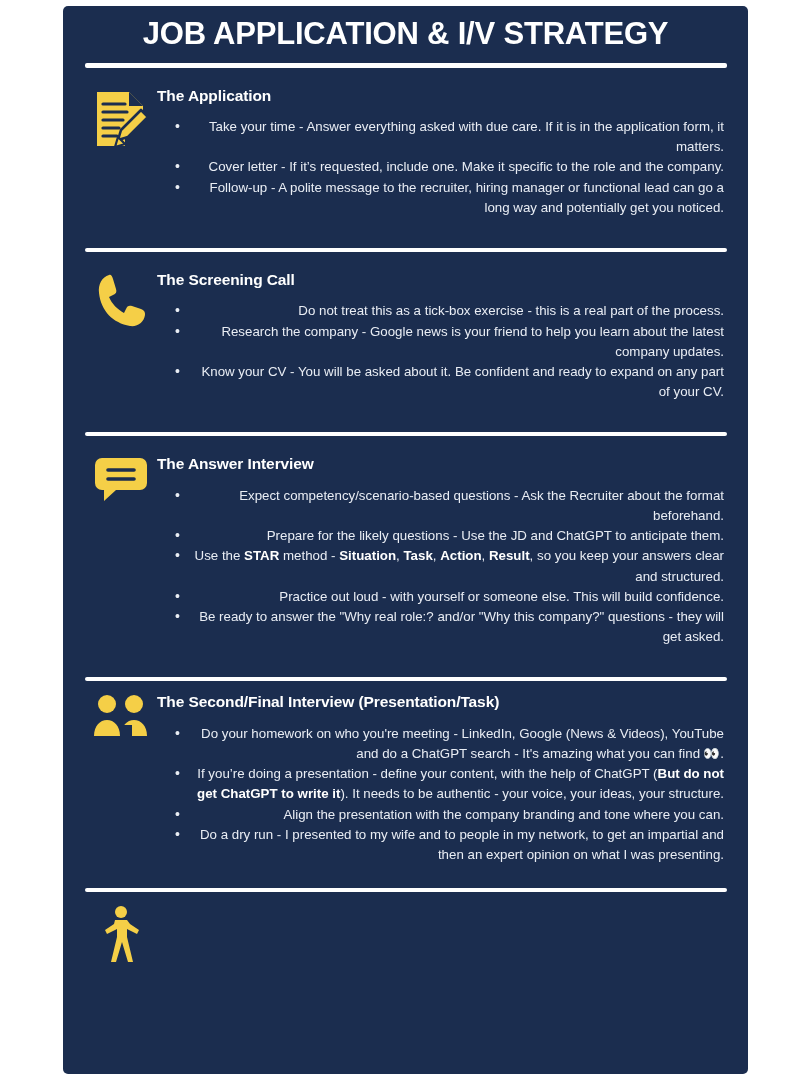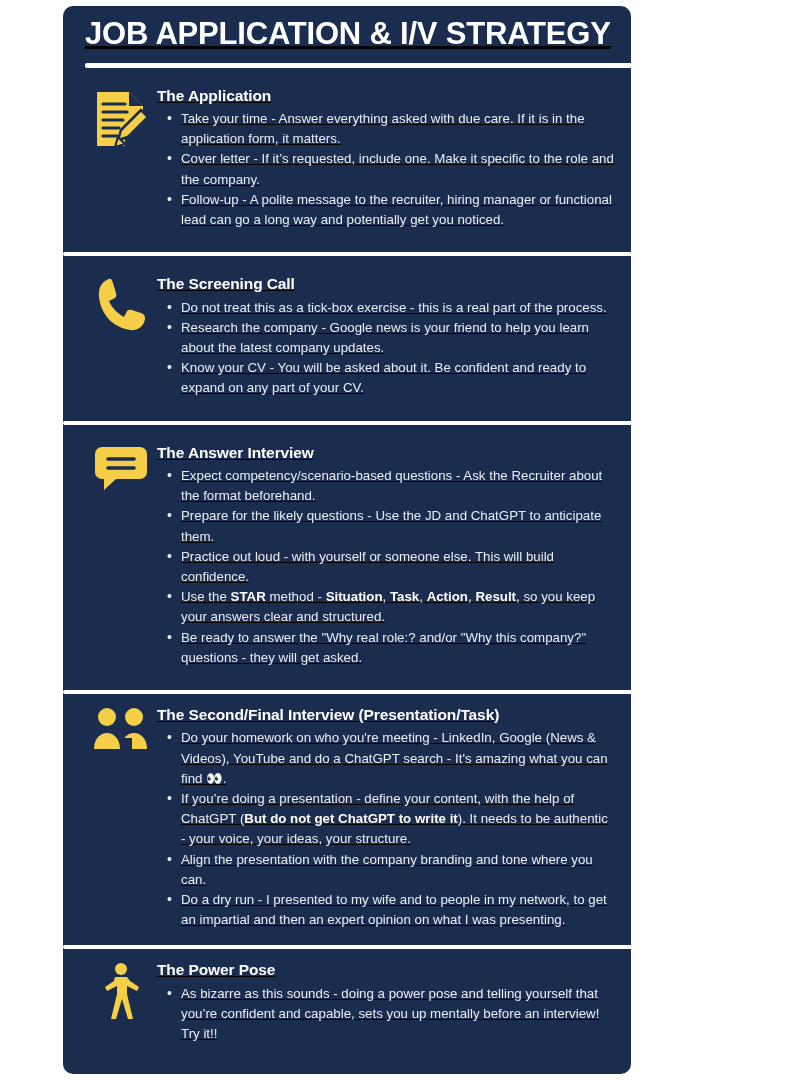--- a/index.html
+++ b/index.html
@@ -9,26 +9,25 @@
     height: 1080px;
     background: #ffffff;
     font-family: "Liberation Sans", sans-serif;
     overflow: hidden;
   }
 
   .poster {
     position: absolute;
     left: 63px;
     top: 6px;
-    width: 568px;
+    width: 685px;
     height: 1068px;
     background: #1b2d4f;
-    border-radius: 10px;
+    border-radius: 5px;
     overflow: hidden;
-    text-decoration: underline;
   }
 
   
   .title-block {
     padding: 10px 22px 0 22px;
   }
   .poster-title {
     color: #ffffff;
     font-size: 31px;
     font-weight: bold;
@@ -71,22 +70,23 @@
     color: #ffffff;
     font-size: 15.5px;
     font-weight: bold;
     line-height: 1.25;
     margin-bottom: 4px;
     letter-spacing: -0.1px;
   }
 
   ul.bullets {
     list-style: none;
-    margin: 4px;
+    margin: 12px;
     padding: 0;
+    text-align: right;
   }
   ul.bullets li {
     position: relative;
     color: #e9edf4;
     font-size: 13.3px;
     line-height: 1.52;
     padding-left: 20px;
     margin-bottom: 0px;
   }
   ul.bullets li::before {
@@ -180,22 +180,22 @@
           <line x1="14" y1="14" x2="40" y2="14"></line>
           <line x1="14" y1="23" x2="40" y2="23"></line>
         </g>
       </svg>
     </div>
     <div class="body-cell">
       <div class="section-heading">The Answer Interview</div>
       <ul class="bullets">
         <li>Expect competency/scenario-based questions - Ask the Recruiter about the format beforehand.</li>
         <li>Prepare for the likely questions - Use the JD and ChatGPT to anticipate them.</li>
+        <li>Use the <b>STAR</b> method - <b>Situation</b>, <b>Task</b>, <b>Action</b>, <b>Result</b>, so you keep your answers clear and structured.</li>
         <li>Practice out loud - with yourself or someone else. This will build confidence.</li>
-        <li>Use the <b>STAR</b> method - <b>Situation</b>, <b>Task</b>, <b>Action</b>, <b>Result</b>, so you keep your answers clear and structured.</li>
         <li>Be ready to answer the "Why real role:? and/or "Why this company?" questions - they will get asked.</li>
       </ul>
     </div>
   </div>
 
   <div class="sp-a"></div>
   <div class="divider"></div>
   <div class="sp-b"></div>
 
   <div class="section">
@@ -223,21 +223,15 @@
   <div class="divider"></div>
   <div class="sp-b"></div>
 
   <div class="section">
     <div class="icon-cell">
       <svg width="40" height="58" viewBox="0 0 40 58">
         <circle cx="20" cy="7" r="6" fill="#f5cf47"></circle>
         <path d="M14 15 h12 l3 4 l9 6 l-2 4 l-10 -5 v8 l6 25 h-5 l-6 -20 l-6 20 h-5 l6 -25 v-8 l-10 5 l-2 -4 l9 -6 Z" fill="#f5cf47"></path>
       </svg>
     </div>
-    <div class="body-cell">
-      <div class="section-heading">The Power Pose</div>
-      <ul class="bullets">
-        <li>As bizarre as this sounds - doing a power pose and telling yourself that  you’re confident and capable, sets you up mentally before an interview!  Try it!!</li>
-      </ul>
-    </div>
   </div>
 
 </div>
 
 </body></html>

